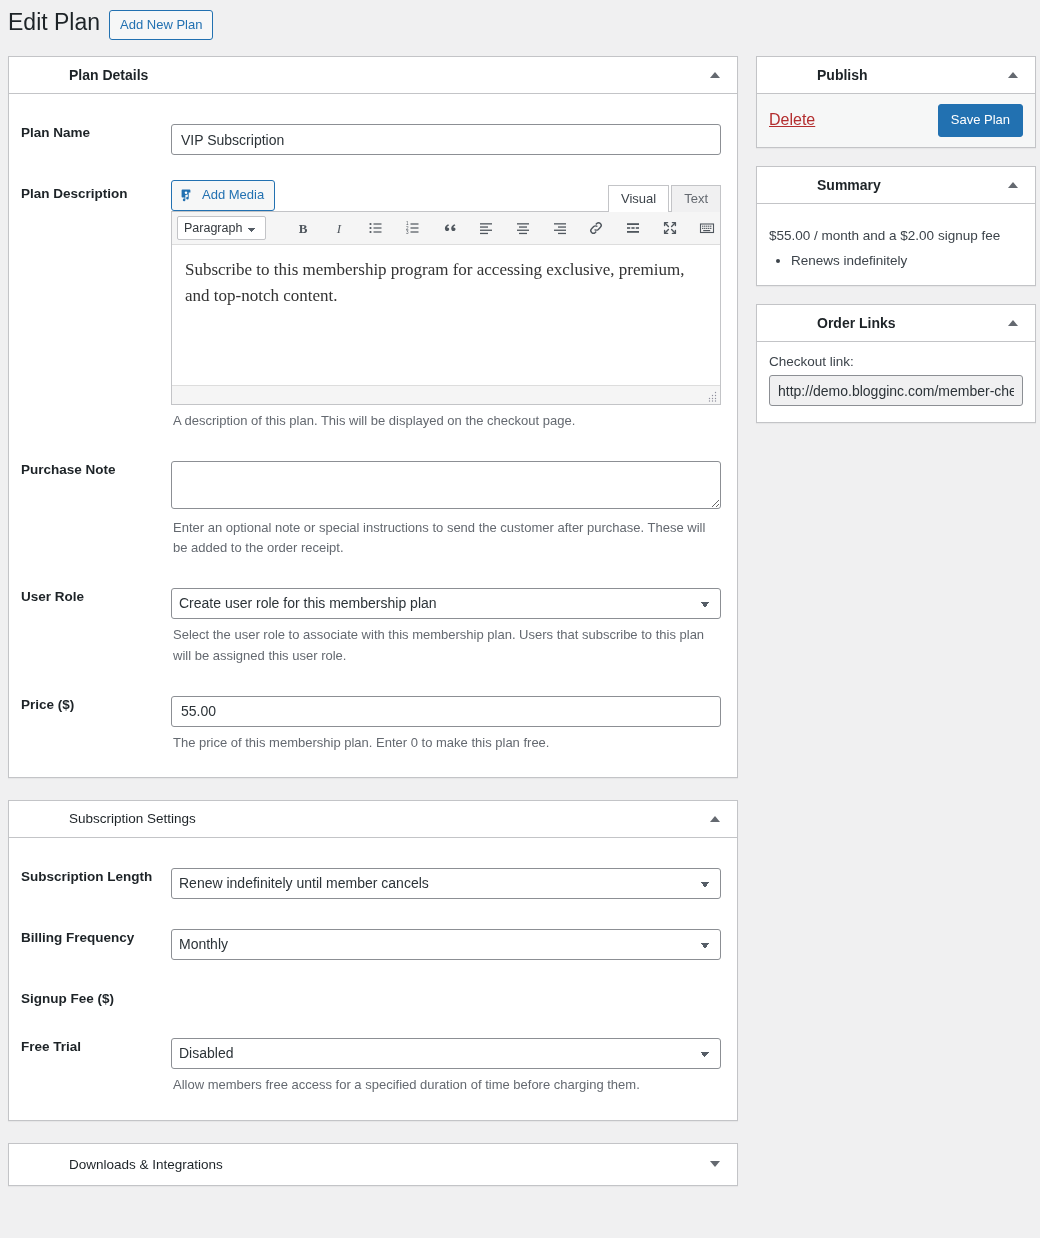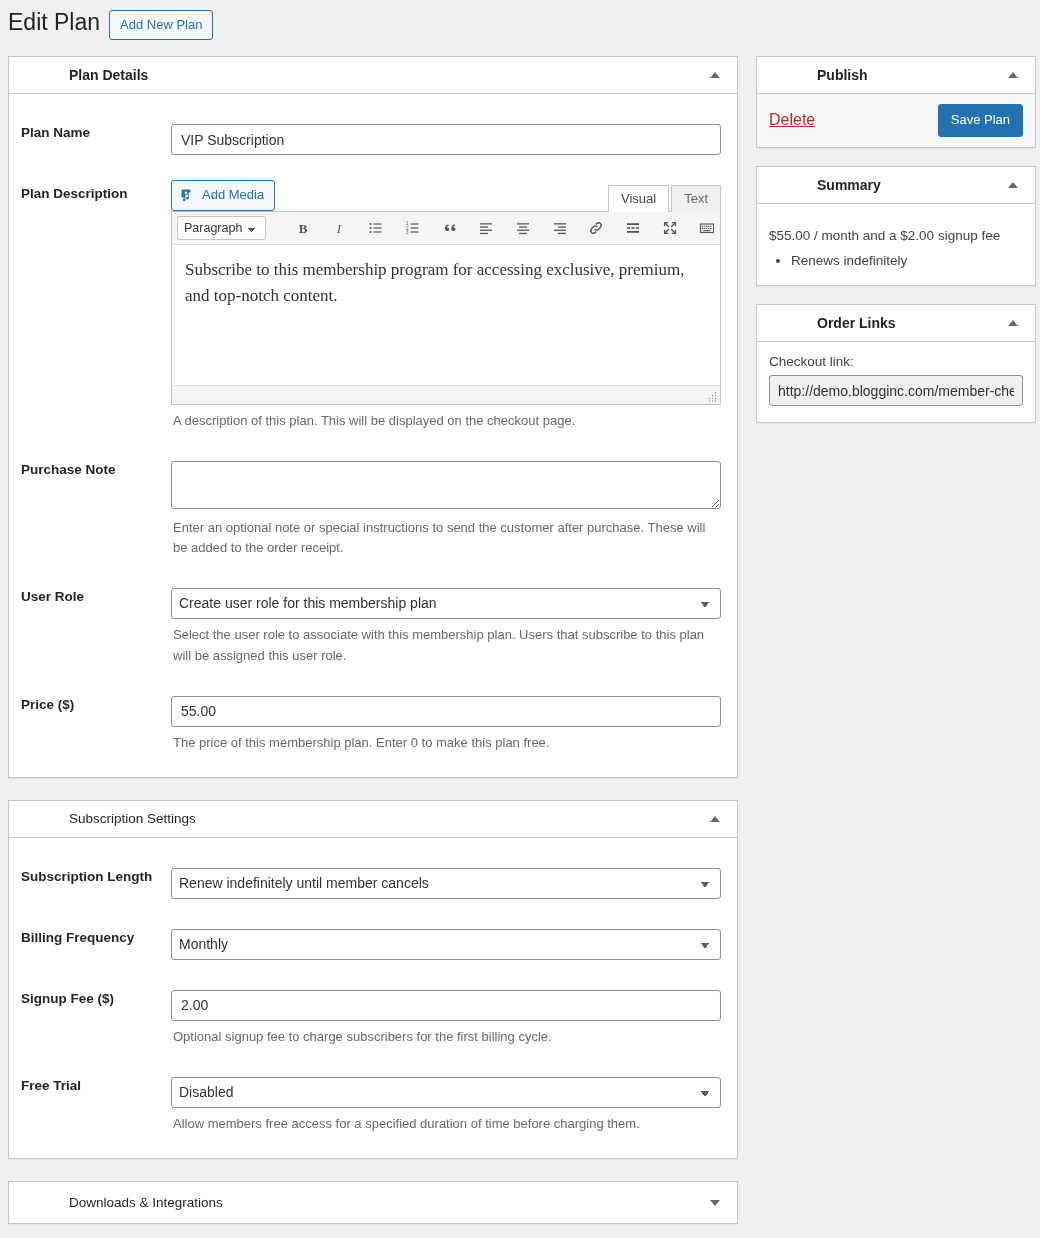--- a/index.html
+++ b/index.html
@@ -546,24 +546,20 @@
           <div class="flabel">Billing Frequency</div>
           <div class="ffield">
             <select class="sel">
               <option>Monthly</option>
             </select>
           </div>
         </div>
 
         <div class="frow">
           <div class="flabel">Signup Fee ($)</div>
-          <div class="ffield">
-            <input class="txt" type="text" value="2.00" style="">
-            <div class="desc">Optional signup fee to charge subscribers for the first billing cycle.</div>
-          </div>
         </div>
 
         <div class="frow">
           <div class="flabel">Free Trial</div>
           <div class="ffield">
             <select class="sel">
               <option>Disabled</option>
             </select>
             <div class="desc">Allow members free access for a specified duration of time before charging them.</div>
           </div>

